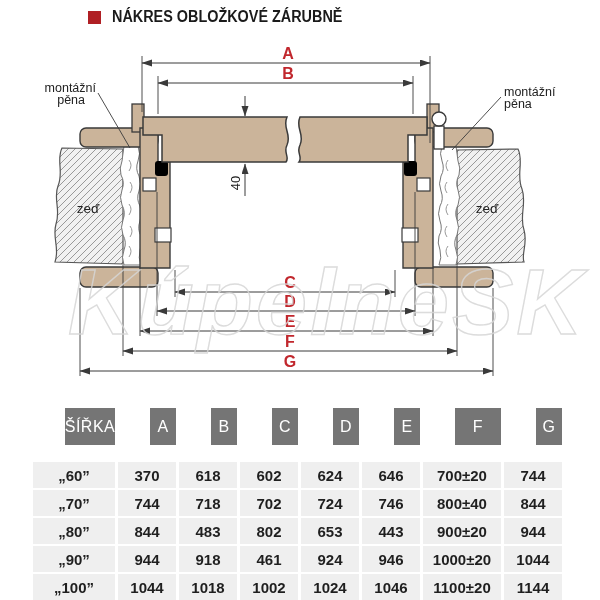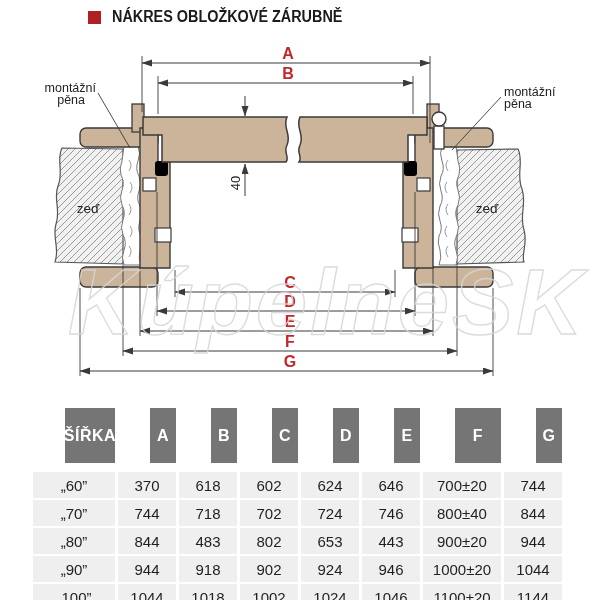--- a/index.html
+++ b/index.html
@@ -12,23 +12,23 @@
   .title-sq{width:13px;height:13px;background:#b01f24;}
   .title-txt{
     font-size:16px;font-weight:bold;color:#1a1a1a;letter-spacing:0px;
     transform:scaleX(.9);transform-origin:left center;white-space:nowrap;
   }
   
   #diagram{position:absolute;top:0;left:0;}
   
   .tbl{position:absolute;left:33px;top:408px;width:529px;}
   .thead,.tbody{display:grid;grid-template-columns:82px 58px 58px 58px 58px 58px 78px 58px;column-gap:3px;}
-  .tbody{row-gap:2px;margin-top:9px;}
+  .tbody{row-gap:2px;margin-top:17px;font-weight:bold;}
   .th{
-    height:55px;background:#757575;color:#ffffff;font-weight:bold;font-size:16px;
+    height:37px;background:#757575;color:#ffffff;font-weight:normal;font-size:16px;
     display:flex;align-items:center;justify-content:center;letter-spacing:.5px;margin-left:32px;
   }
   .td{
     height:26px;background:#efefef;color:#1f1f1f;font-size:15px;
     display:flex;align-items:center;justify-content:center;
   }
 </style>
 </head>
 <body>
 
@@ -161,16 +161,16 @@
       <div class="th">C</div>
       <div class="th">D</div>
       <div class="th">E</div>
       <div class="th">F</div>
       <div class="th">G</div>
     </div>
   <div class="tbody" id="tbody">
       <div style="display: contents;"><div class="td">„60”</div><div class="td">370</div><div class="td">618</div><div class="td">602</div><div class="td">624</div><div class="td">646</div><div class="td">700±20</div><div class="td">744</div></div>
       <div style="display: contents;"><div class="td">„70”</div><div class="td">744</div><div class="td">718</div><div class="td">702</div><div class="td">724</div><div class="td">746</div><div class="td">800±40</div><div class="td">844</div></div>
       <div style="display: contents;"><div class="td">„80”</div><div class="td">844</div><div class="td">483</div><div class="td">802</div><div class="td">653</div><div class="td">443</div><div class="td">900±20</div><div class="td">944</div></div>
-      <div style="display: contents;"><div class="td">„90”</div><div class="td">944</div><div class="td">918</div><div class="td">902</div><div class="td">924</div><div class="td">946</div><div class="td">1000±20</div><div class="td">1044</div></div>
+      <div style="display: contents;"><div class="td">„90”</div><div class="td">944</div><div class="td">918</div><div class="td">461</div><div class="td">924</div><div class="td">946</div><div class="td">1000±20</div><div class="td">1044</div></div>
       <div style="display: contents;"><div class="td">„100”</div><div class="td">1044</div><div class="td">1018</div><div class="td">1002</div><div class="td">1024</div><div class="td">1046</div><div class="td">1100±20</div><div class="td">1144</div></div>
     </div>
 </div>
 
 </body></html>

